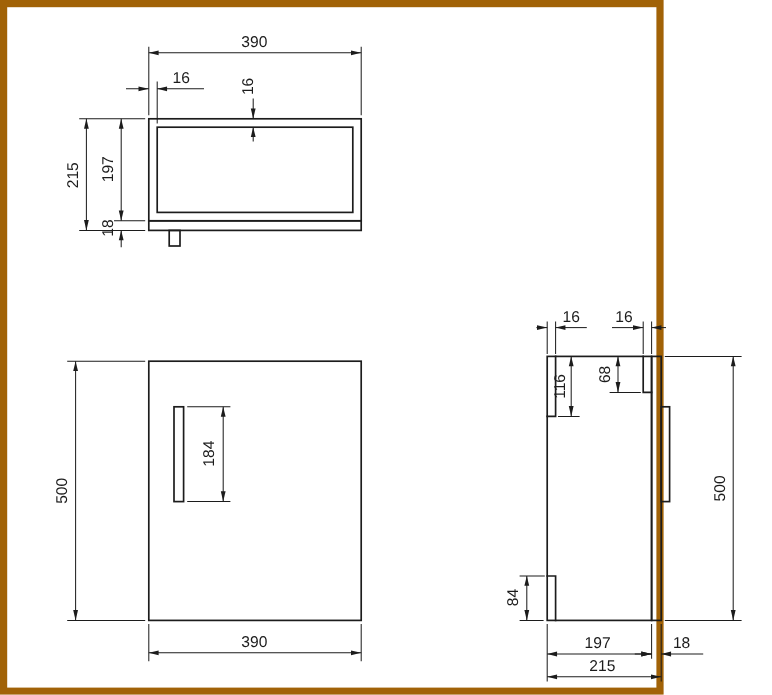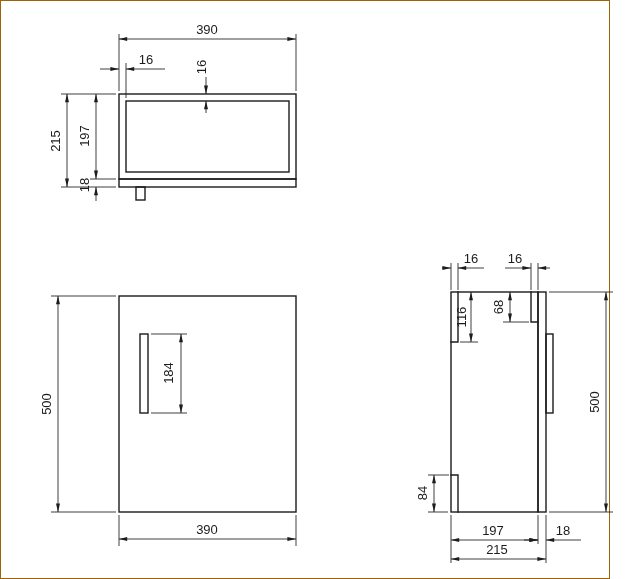--- a/index.html
+++ b/index.html
@@ -1,18 +1,18 @@
 <!DOCTYPE html>
 <html style="--line: #1c1c1c; --bg: #ffffff;"><head>
 <meta charset="utf-8">
 <style>
   html,body{margin:0;padding:0;background:#ffffff;}
   .canvas-wrap{
-    width:610px;height:579px;background:var(--bg,#ffffff);
-    position:relative;box-sizing:border-box;border:1px solid #a16207;
+    width:553px;height:579px;background:var(--bg,#ffffff);
+    position:relative;box-sizing:border-box;border:6px solid #a16207;
     font-family:"Liberation Sans",sans-serif;
     text-align:right;
   }
   svg{display:block;}
   svg text{
     font-family:"Liberation Sans","DejaVu Sans",sans-serif;
     font-size:13px;
     fill:var(--line,#1c1c1c);
   }
   .obj{stroke:var(--line,#1c1c1c);stroke-width:1.4;fill:none;stroke-linecap:square;}

